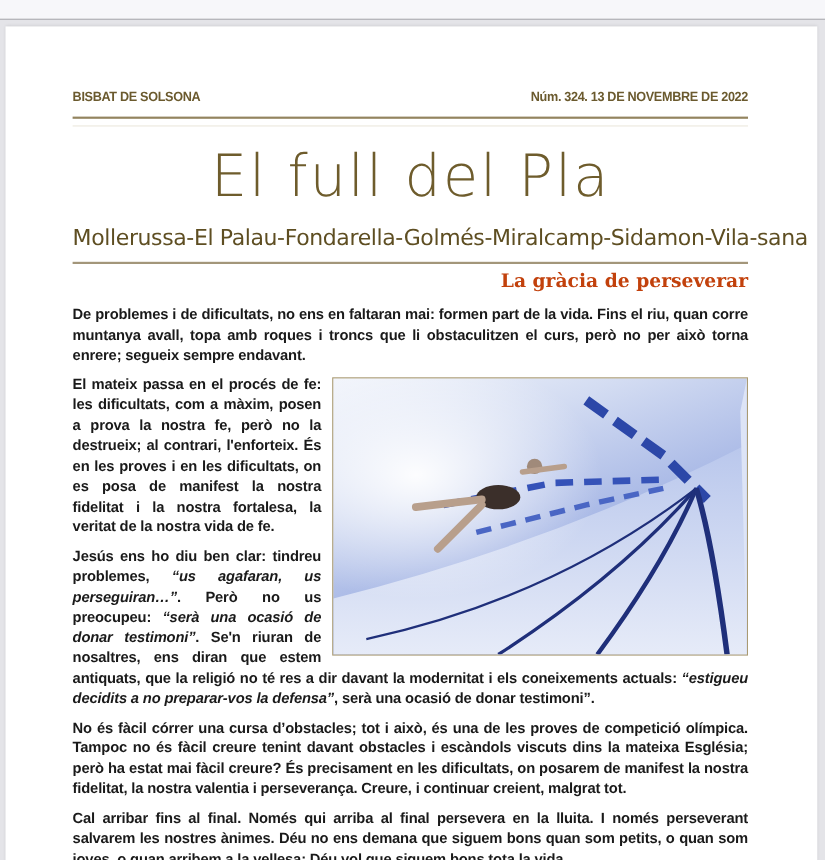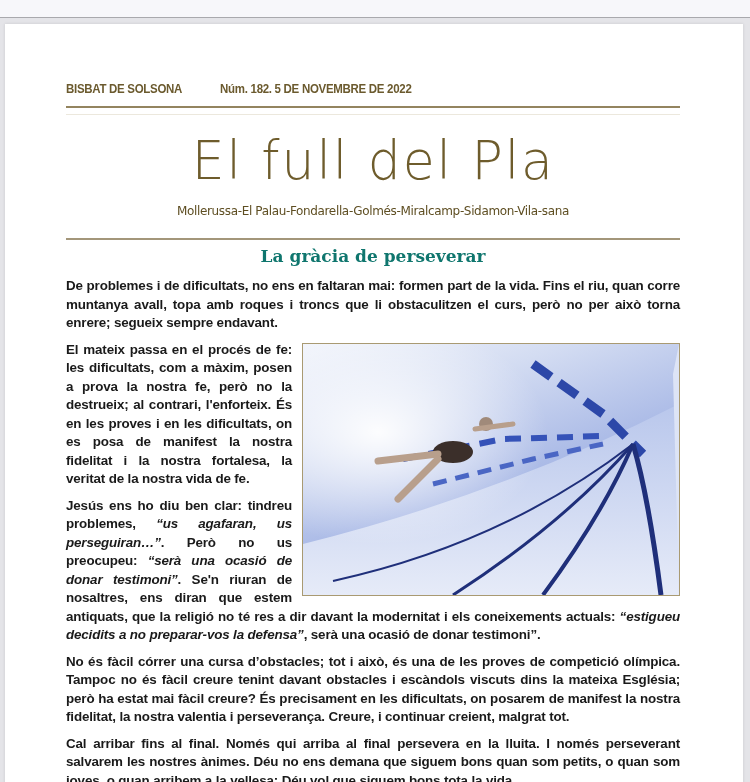--- a/index.html
+++ b/index.html
@@ -14,45 +14,45 @@
     background:#f7f7fa; border-bottom:1px solid #a9a9ad;
   }
   .page {
     position:absolute; left:5px; top:24px; width:738px; height:800px;
     background:#ffffff;
     box-shadow:0 0 3px rgba(0,0,0,0.12);
   }
   .content { position:absolute; left:61px; top:0; width:614px; }
   .masthead-top {
     position:absolute; top:59px; left:0; width:614px;
-    display:flex; 
+    display:flex; justify-content:space-between;
     color:#6b5a2e; font-family:"Liberation Sans", sans-serif;
     font-weight:bold; font-size:11.5px; letter-spacing:-0.3px;
     transform:scaleY(1.05);
     gap:38px;
   }
   .rule-thick { position:absolute; top:82px; left:0; width:614px; height:2px; background:#93845f; }
   .rule-thin { position:absolute; top:90px; left:0; width:614px; height:1px; background:#ece8dd; }
   .title {
     position:absolute; top:94px; left:0; width:614px; text-align:center;
     font-family:"DejaVu Sans", sans-serif; font-weight:200;
     color:#6e5c2c; font-size:53px; line-height:86px; letter-spacing:2px;
     -webkit-text-stroke:0px;
     font-stretch:condensed;
   }
   .title span { display:inline-block; transform:scaleX(0.98); font-weight:lighter; }
   .subtitle {
     position:absolute; top:180px; left:0; width:614px; text-align:center;
-    color:#5e4e22; font-family:"DejaVu Sans", sans-serif; font-size:12px;
+    color:#5e4e22; font-family:"DejaVu Sans", sans-serif; font-size:20px;
     letter-spacing:-0.35px; white-space:nowrap;
   }
   .rule-mid { position:absolute; top:214px; left:0; width:614px; height:2px; background:#a3967a; }
   .headline {
-    position:absolute; top:222px; left:0; width:614px; text-align:center;
-    font-family:"DejaVu Serif", serif; font-weight:bold; color:#0f766e; font-size:17px;
+    position:absolute; top:222px; left:0; width:614px; text-align:right;
+    font-family:"DejaVu Serif", serif; font-weight:bold; color:#c2410c; font-size:17px;
   }
   .body-text {
     position:absolute; top:253px; left:0; width:614px;
     font-size:13.4px; line-height:18.5px; color:#1a1a1a; text-align:justify;
     letter-spacing:-0.15px;
   }
   .body-text p { margin:0 0 8px 0;font-weight:bold; }
   .photo {
     float:right; width:376px; height:251px; margin:2px 0 8px 10px;
     border:1px solid #a99a72; position:relative; overflow:hidden;
@@ -63,21 +63,21 @@
 </style>
 </head>
 <body>
 
 <div class="topbar"></div>
 
 <div class="page">
   <div class="content">
     <div class="masthead-top">
       <span>BISBAT DE SOLSONA</span>
-      <span>Núm. 182. 5 DE NOVEMBRE DE 2022</span>
+      <span>Núm. 324. 13 DE NOVEMBRE DE 2022</span>
     </div>
     <div class="rule-thick"></div>
     <div class="rule-thin"></div>
     <div class="title"><span>El full del Pla</span></div>
     <div class="subtitle">Mollerussa-El Palau-Fondarella-Golmés-Miralcamp-Sidamon-Vila-sana</div>
     <div class="rule-mid"></div>
     <div class="headline">La gràcia de perseverar</div>
 
     <div class="body-text">
       <p>De problemes i de dificultats, no ens en faltaran mai: formen part de la vida. Fins el riu, quan corre muntanya avall, topa amb roques i troncs que li obstaculitzen el curs, però no per això torna enrere; segueix sempre endavant.</p>

